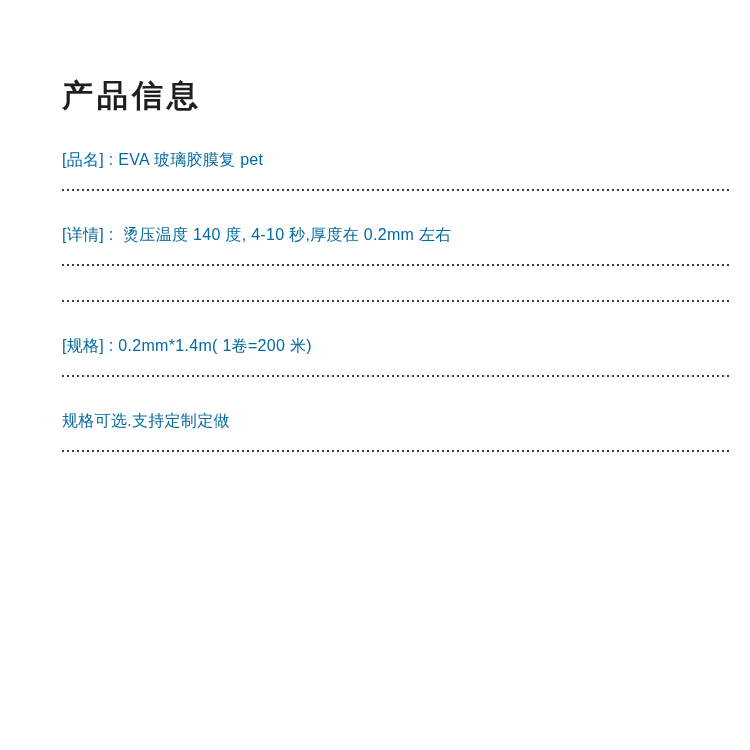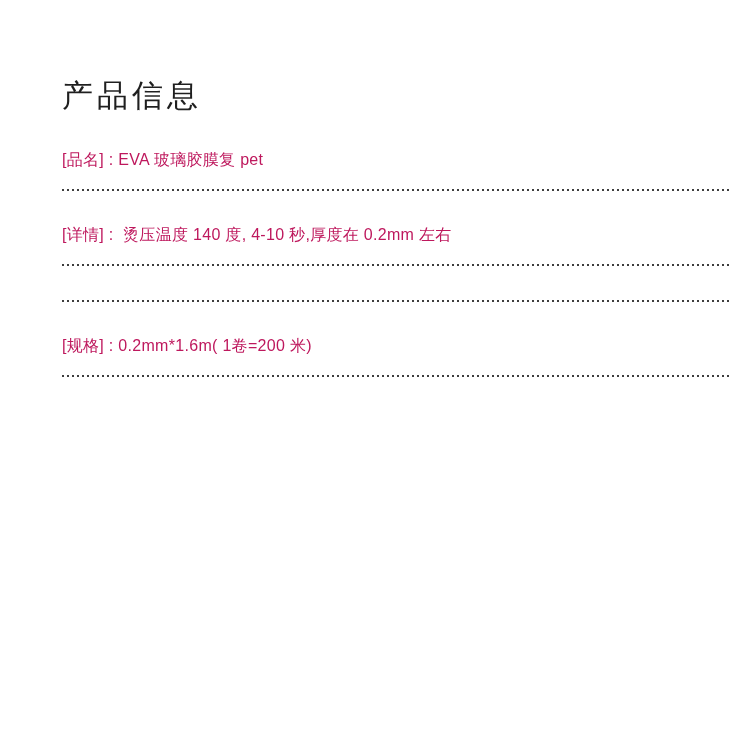--- a/index.html
+++ b/index.html
@@ -15,35 +15,35 @@
     background: #ffffff;
     overflow: hidden;
     font-family: "Liberation Sans", "DejaVu Sans", sans-serif;
   }
   .content {
     padding: 0 18px 0 62px;
   }
   .doc-title {
     font-family: "Liberation Serif", "DejaVu Serif", serif;
     font-size: 31px;
-    font-weight: normal;
+    font-weight: bold;
     color: #1f1f1f;
     letter-spacing: 4px;
     margin: 0;
     padding-top: 78px;
     padding-bottom: 36px;
     line-height: 1.15;
   }
   .field-row {
     margin: 0;
   }
   .field-text {
     font-size: 16px;
     line-height: 20px;
-    color: #be185d;
+    color: #0369a1;
     margin: 0 0 19px 0;
     white-space: pre-wrap;
     letter-spacing: 0.3px;
   }
   .dotted-divider {
     height: 2px;
     width: 100%;
     background: repeating-linear-gradient(
       to right,
       #3d3d3d 0px,
@@ -71,19 +71,23 @@
       <p class="field-text">[详情] :  烫压温度 140 度, 4-10 秒,厚度在 0.2mm 左右</p>
       <div class="dotted-divider"></div>
     </div>
 
     <div class="field-row">
       <div class="dotted-divider"></div>
     </div>
 
 
     <div class="field-row">
-      <p class="field-text">[规格] : 0.2mm*1.6m( 1卷=200 米)</p>
+      <p class="field-text">[规格] : 0.2mm*1.4m( 1卷=200 米)</p>
       <div class="dotted-divider"></div>
     </div>
 
+    <div class="field-row">
+      <p class="field-text">规格可选.支持定制定做</p>
+      <div class="dotted-divider"></div>
+    </div>
 
   </div>
 </div>
 
 </body></html>

